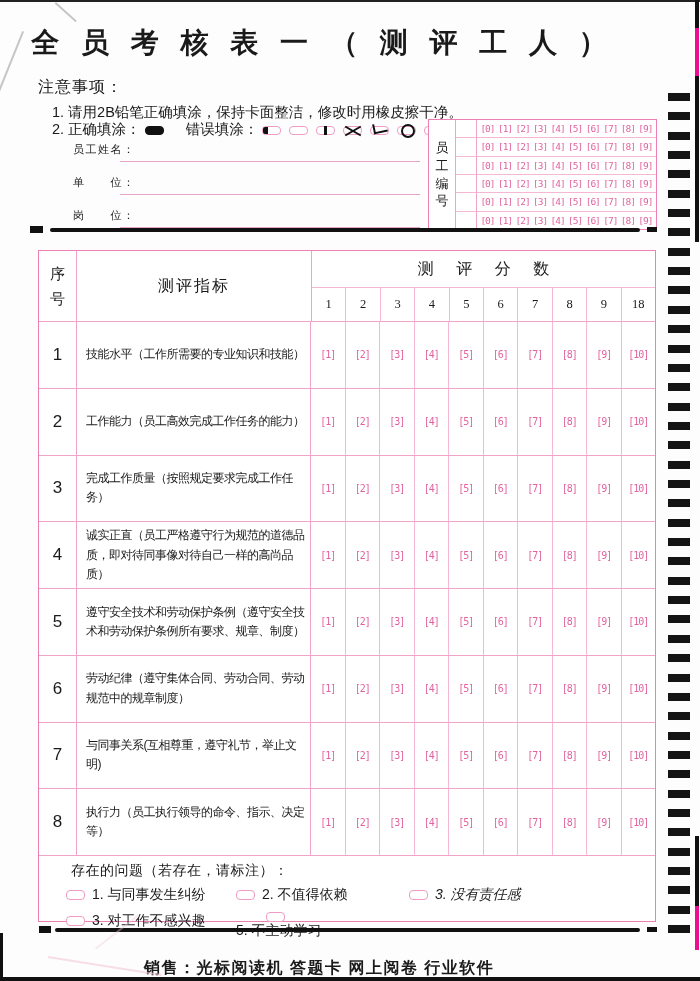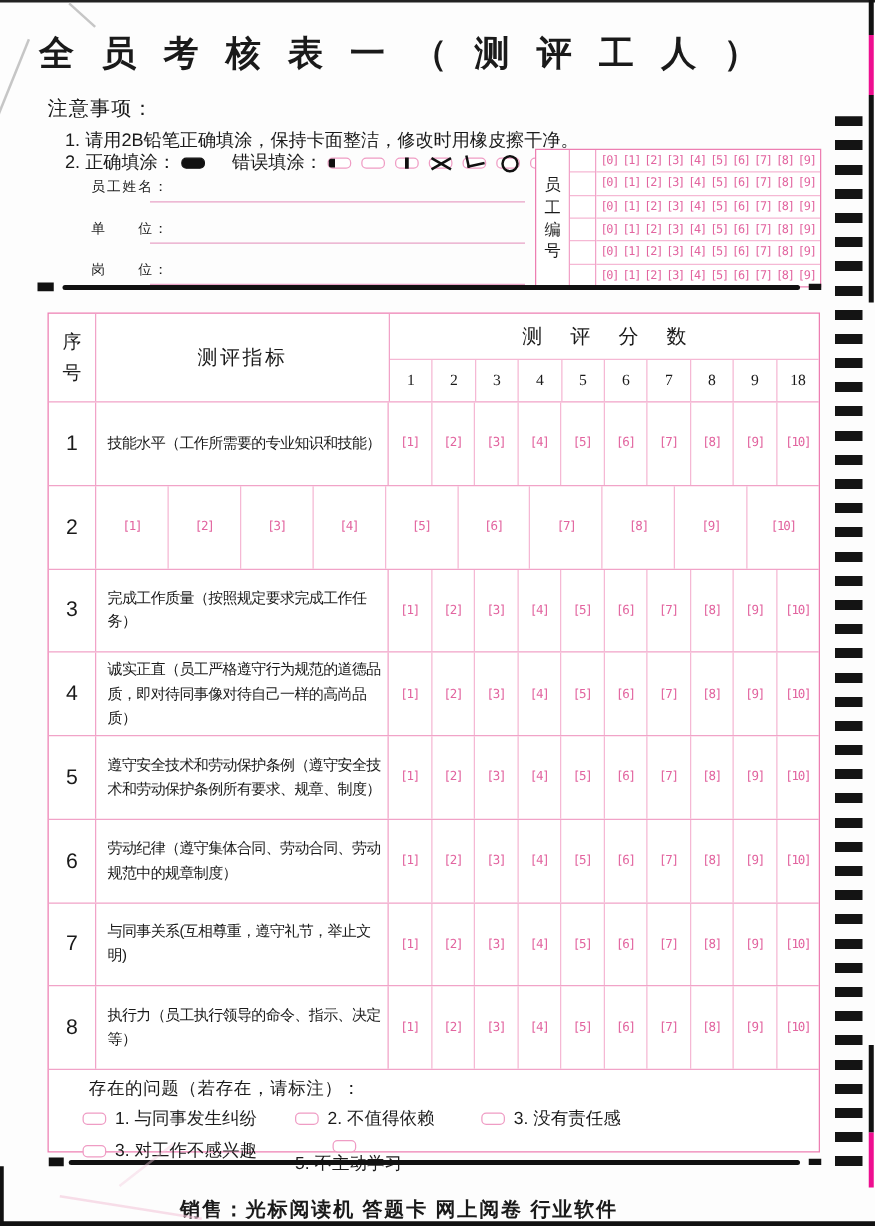--- a/index.html
+++ b/index.html
@@ -277,20 +277,21 @@
             <div class="bub-cell">
               <span class="bubble">[9]</span>
             </div>
             <div class="bub-cell">
               <span class="bubble">[10]</span>
             </div>
           </div>
         </div>
         <div class="trow">
           <div class="td-no">2</div>
+          <div class="td-ind">工作能力（员工高效完成工作任务的能力）</div>
           <div class="td-cells">
             <div class="bub-cell">
               <span class="bubble">[1]</span>
             </div>
             <div class="bub-cell">
               <span class="bubble">[2]</span>
             </div>
             <div class="bub-cell">
               <span class="bubble">[3]</span>
             </div>
@@ -538,21 +539,21 @@
       <div class="probs-heading">存在的问题（若存在，请标注）：</div>
       <div id="probItems">
           <div class="prob-item" style="left: 27px; top: 30px;">
             <span class="chk"></span>
             <span>1. 与同事发生纠纷</span>
           </div>
           <div class="prob-item" style="left: 197px; top: 30px;">
             <span class="chk"></span>
             <span>2. 不值得依赖</span>
           </div>
-          <div class="prob-item" style="left: 346px; top: 30px;">
+          <div class="prob-item" style="left: 370px; top: 30px; font-style: italic;">
             <span class="chk"></span>
             <span>3. 没有责任感</span>
           </div>
           <div class="prob-item" style="left: 27px; top: 56px;">
             <span class="chk"></span>
             <span>3. 对工作不感兴趣</span>
           </div>
           <div class="prob-item" style="left: 197px; top: 56px; flex-direction: column;">
             <span class="chk"></span>
             <span>5. 不主动学习</span>

